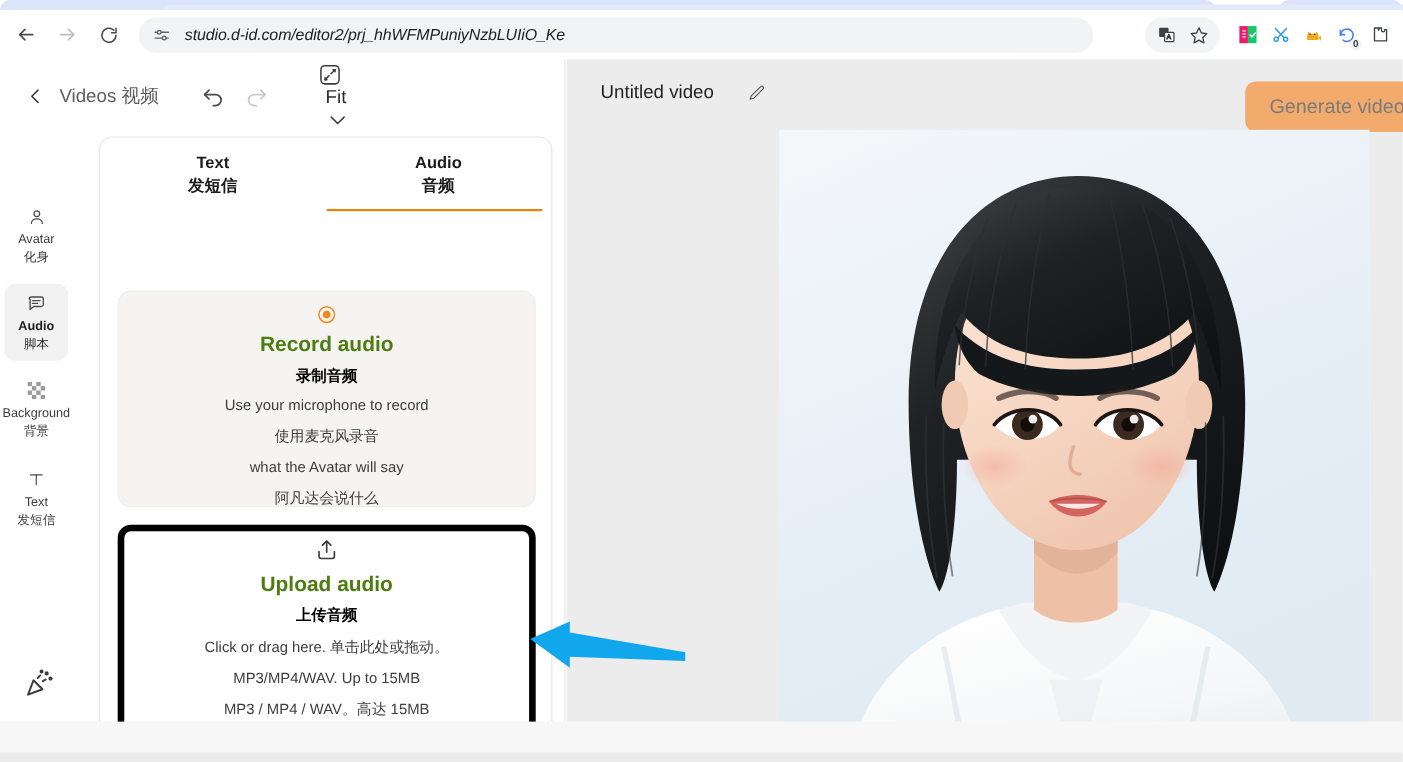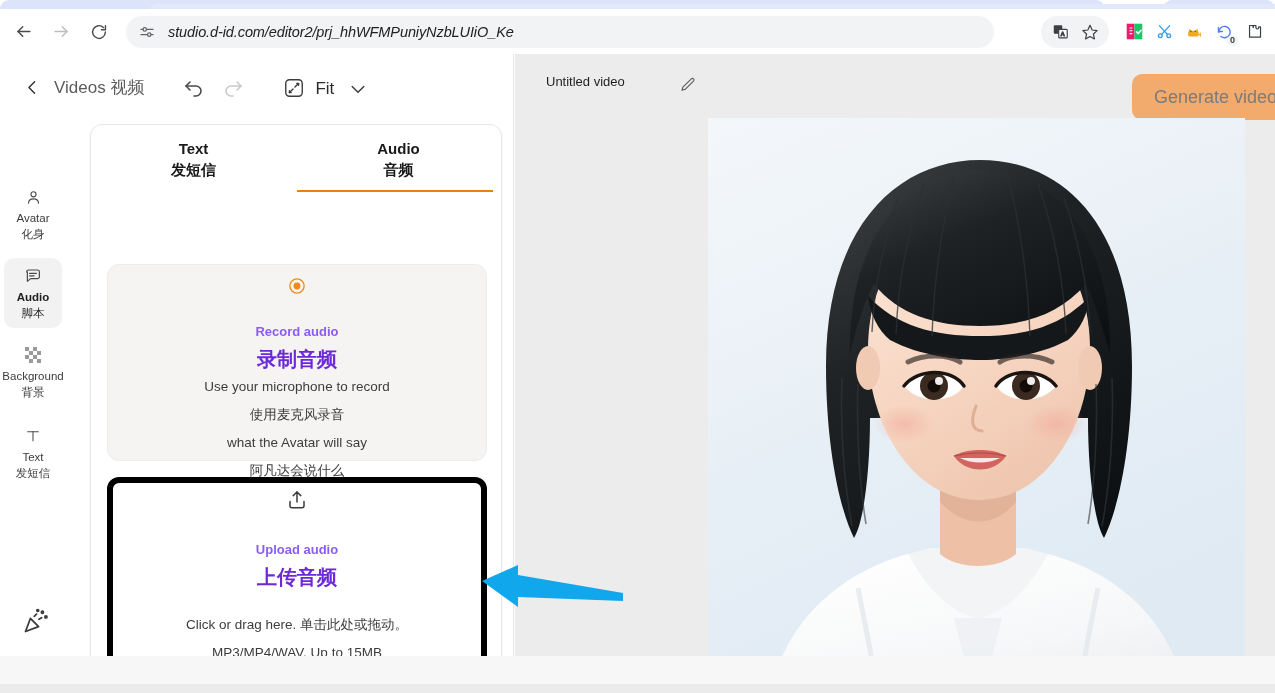--- a/index.html
+++ b/index.html
@@ -98,21 +98,21 @@
     margin-left: 22px; width: 20px; height: 22px;
     display: flex; align-items: center; justify-content: center;
     color: #2b2b2b;
   }
   #videos-title {
     margin-left: 12px; font-size: 17px; color: #5c5c5c; white-space: nowrap;
   }
   #undo-btn  { margin-left: 38px; width: 24px; height: 24px; color: #4a4a4a; }
   #redo-btn  { margin-left: 15px; width: 24px; height: 24px; color: #c9c9c9; }
   #fit-group {
-    margin-left: 38px; display: flex; align-items: flex-end;
+    margin-left: 38px; display: flex; align-items: center; flex-direction: column;
   }
   #fit-icon { width: 22px; height: 22px; color: #3b3b3b; }
   #fit-label { margin-left: 10px; font-size: 17px; color: #2b2b2b; }
   #fit-caret { margin-left: 14px; width: 20px; height: 20px; color: #3b3b3b; }
 
   
   #tool-rail {
     position: absolute; left: 0; top: 67px; width: 72px; height: 572px;
     background: #ffffff;
   }
@@ -189,43 +189,43 @@
   #upload-card {
     top: 352px; height: 206px;
     background: #ffffff; border: 6px solid #000000; text-align: center;
   }
   .card-icon {
     margin-top: 12px; height: 24px;
     display: flex; align-items: center; justify-content: center;
   }
   #upload-card .card-icon { margin-top: 6px; }
   .card-title-en {
-    margin-top: 24px; font-size: 13px; font-weight: 700; color: #8b5cf6;
+    margin-top: 6px; font-size: 19px; font-weight: 700; color: #4d7c0f;
     line-height: 26px;
   }
   .card-title-zh {
-    font-size: 20px; font-weight: 700; color: #6d28d9; line-height: 28px;
+    font-size: 14px; font-weight: 700; color: #000000; line-height: 28px;
   }
   .card-sub {
     font-size: 13.5px; color: #3d3d3d; line-height: 28px;
   }
   #record-card .card-sub:first-of-type { margin-top: 6px; }
-  #upload-card .card-sub-first { margin-top: 20px; }
+  #upload-card .card-sub-first { margin-top: 2px; }
 
   
   #stage {
     position: absolute; left: 515px; top: 0; width: 760px; height: 639px;
     background: #ececec;
   }
   #stage-topbar {
     position: absolute; top: 0; left: 0; width: 760px; height: 63px;
   }
   #video-name {
     position: absolute; left: 31px; top: 20px;
-    font-size: 13px; color: #1f1f1f; text-align: right;
+    font-size: 17px; color: #1f1f1f; text-align: right;
   }
   #video-name-edit {
     position: absolute; left: 164px; top: 22px;
     width: 18px; height: 18px; color: #555555;
   }
   #generate-btn {
     position: absolute; left: 617px; top: 64px;
     transform: translateY(-44px);
     height: 46px; min-width: 162px;
     background: #f2ab6c; color: #7b7b7b;

